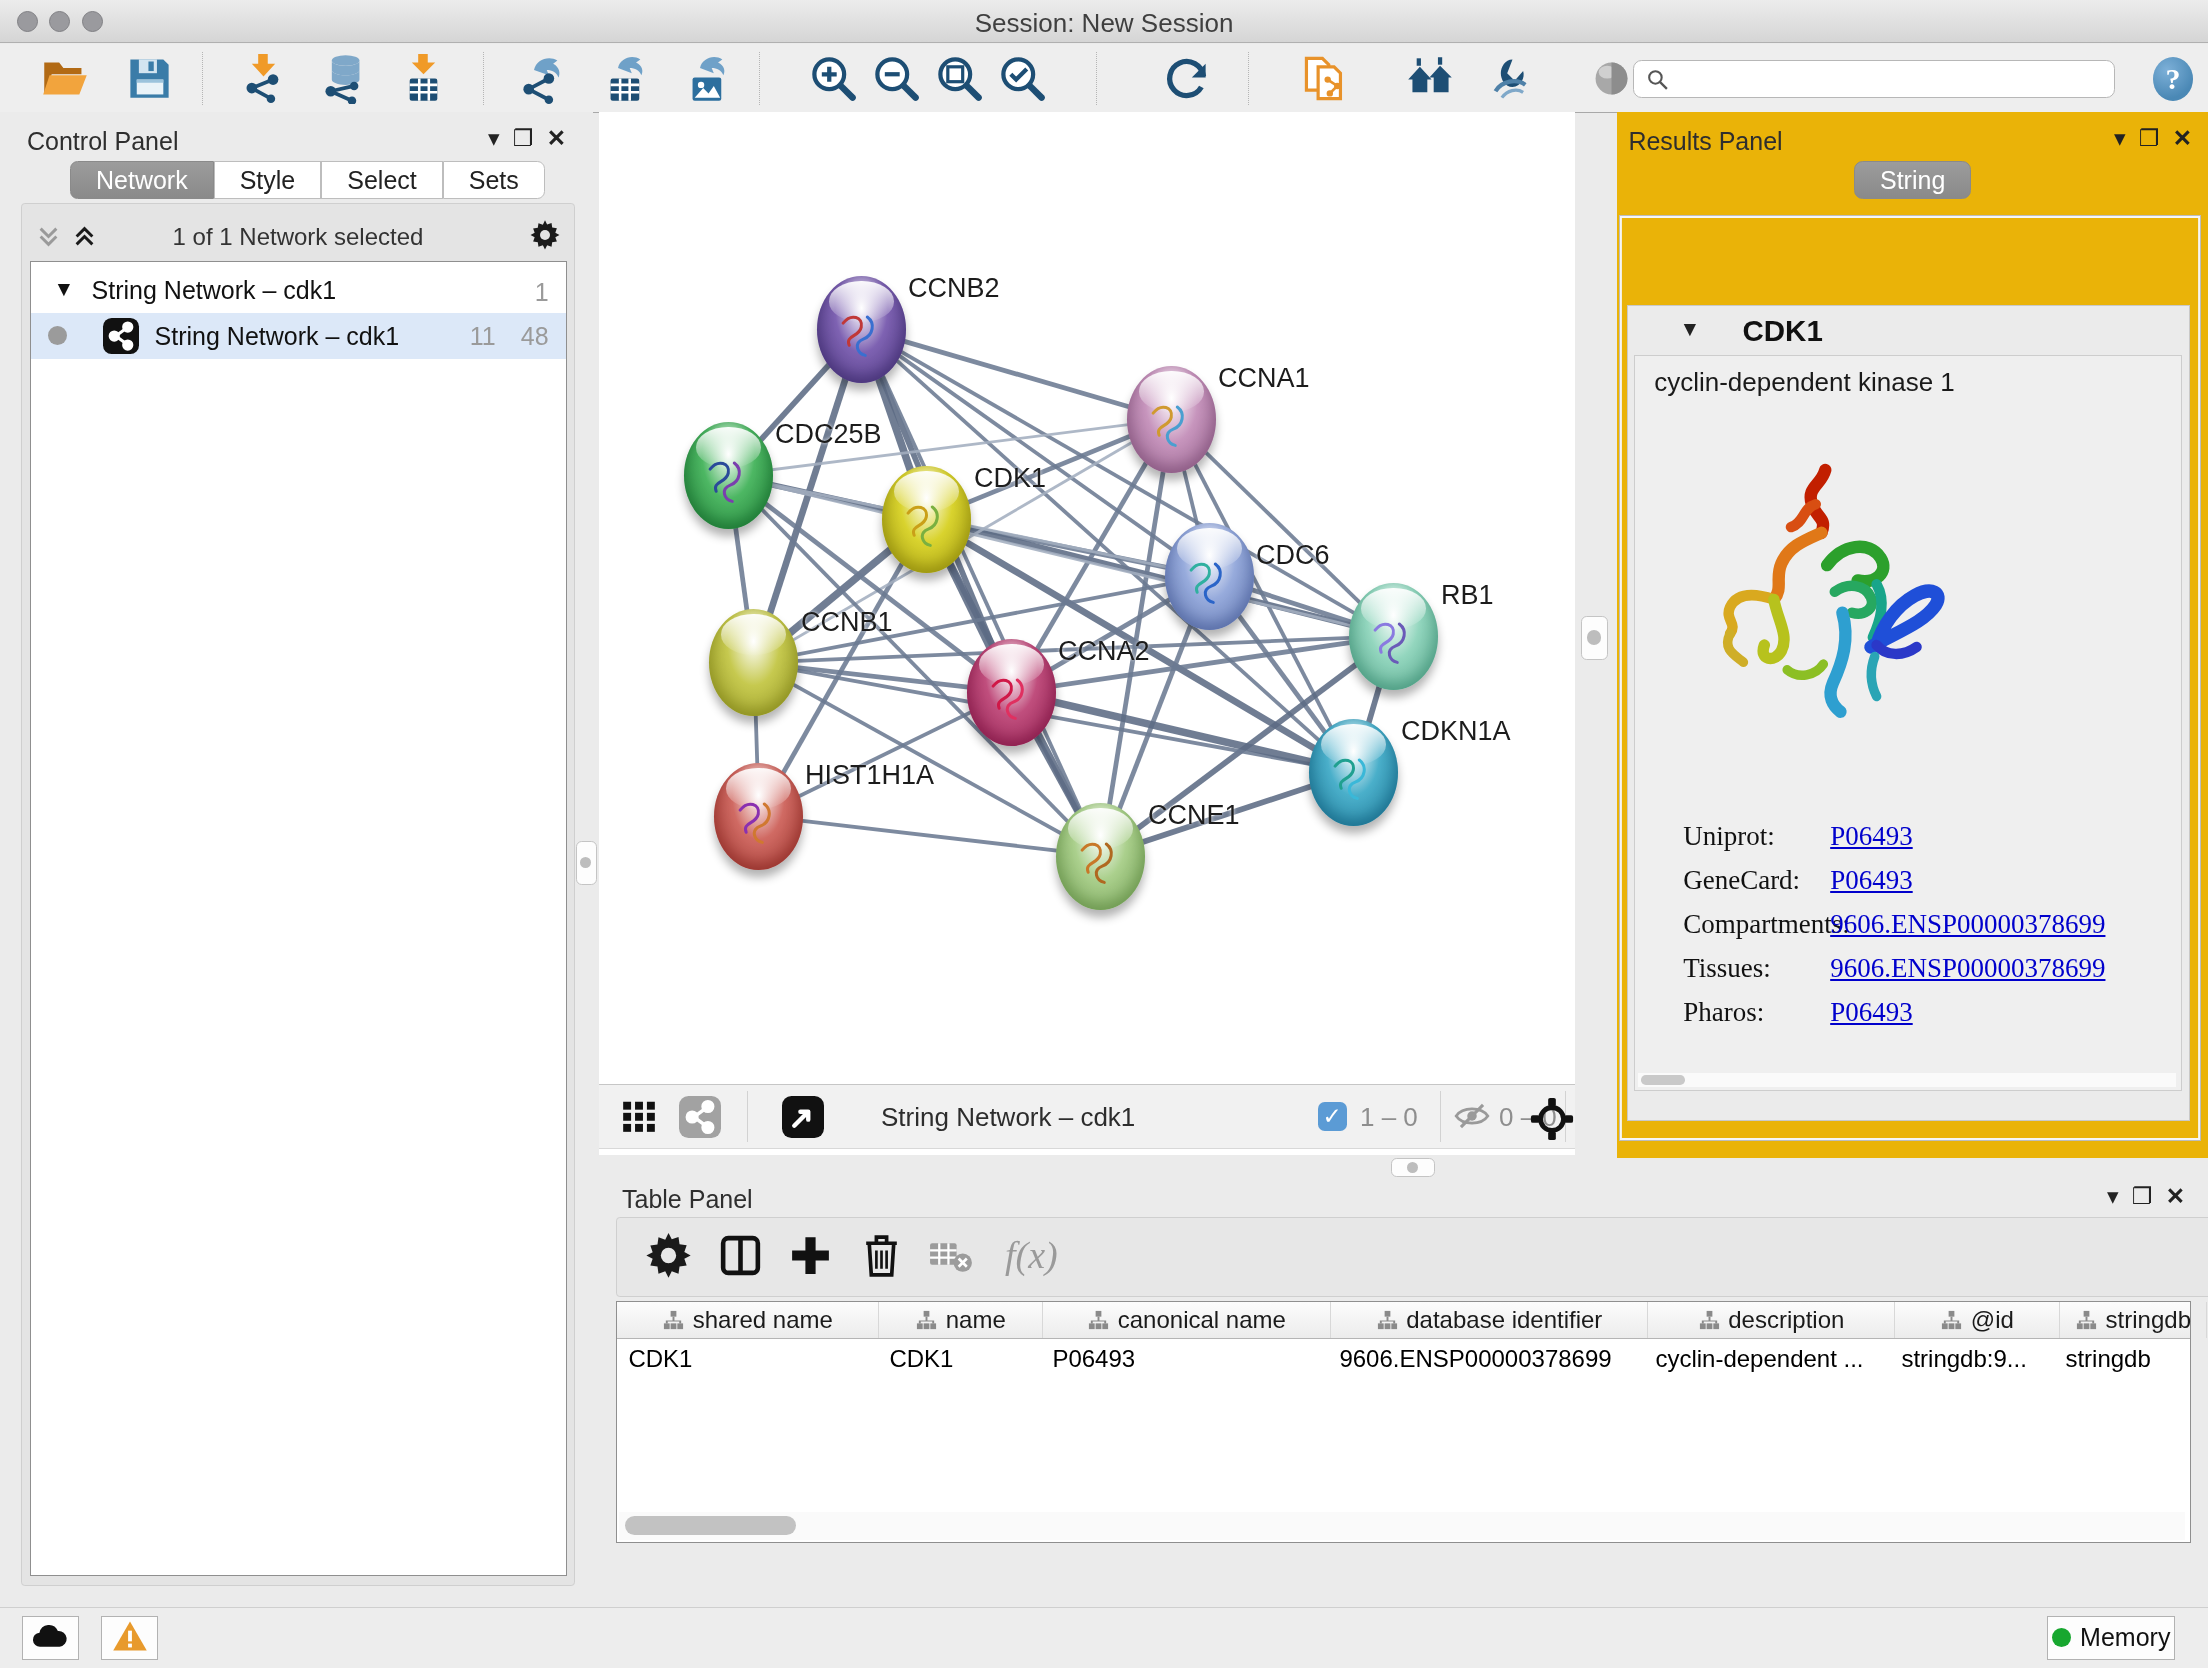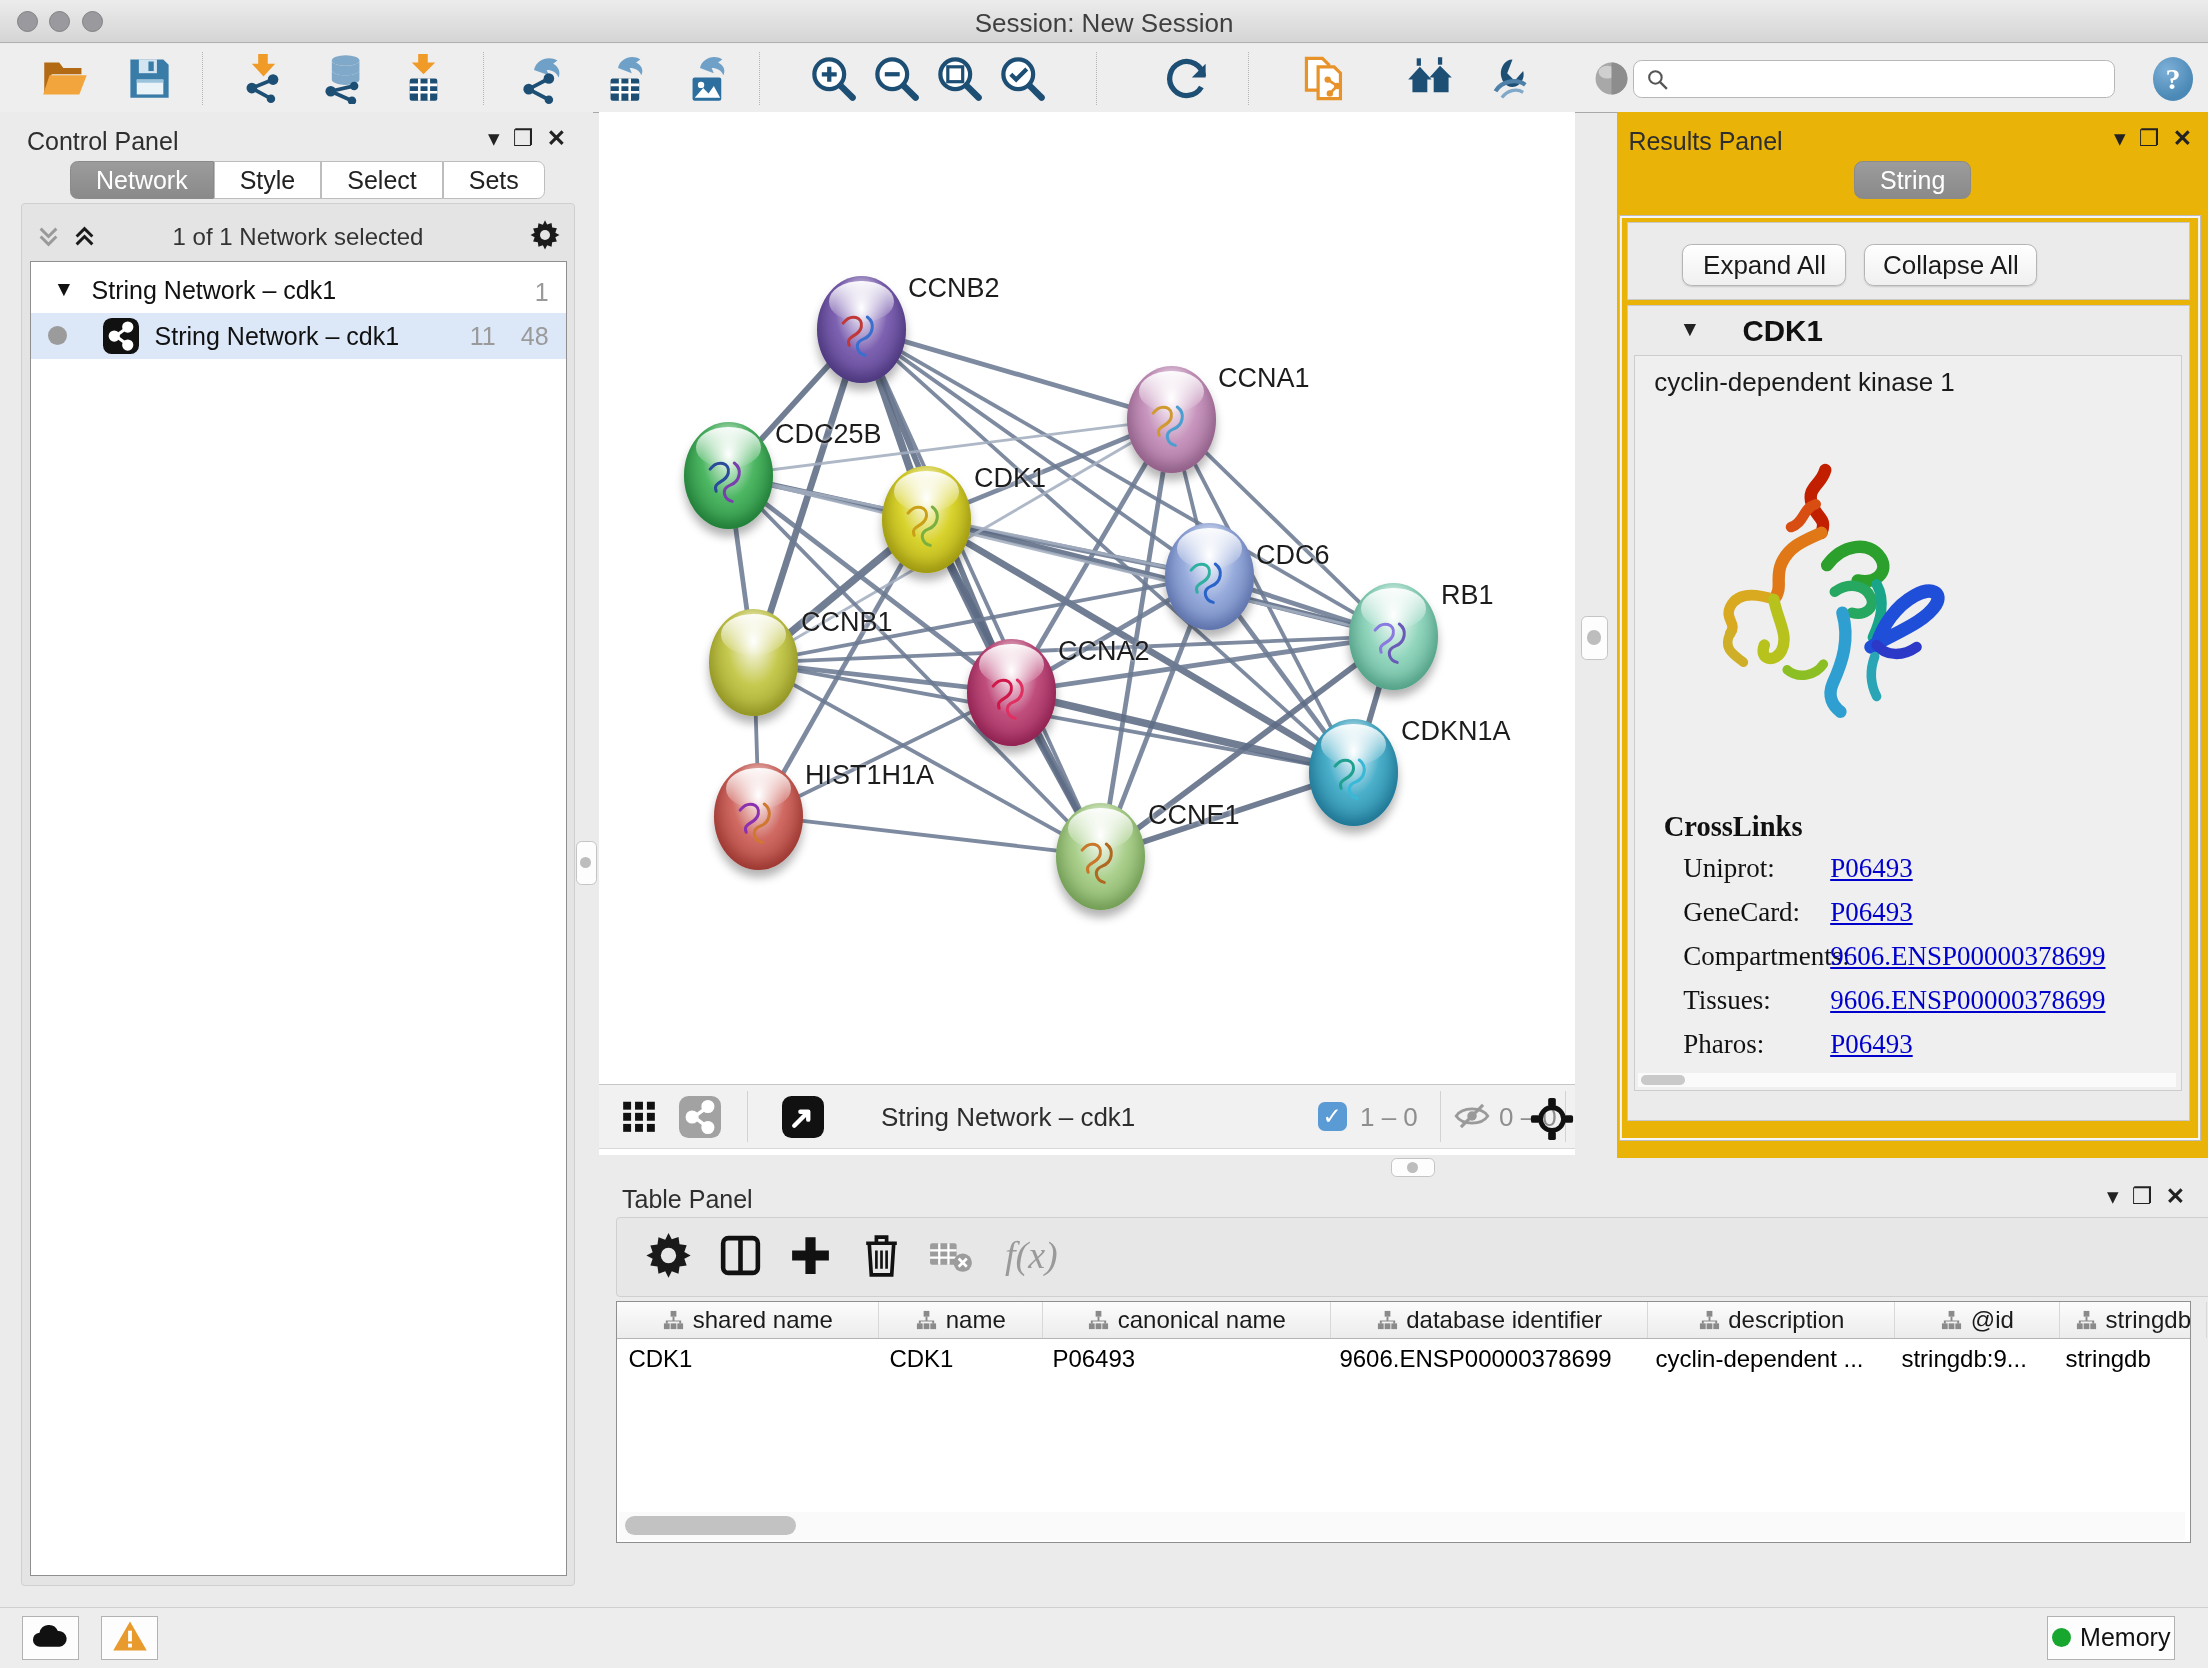--- a/index.html
+++ b/index.html
@@ -572,24 +572,20 @@
 
   <div id="results-panel" class="abs">
     <div class="panel-title" style="position:absolute;left:11.4px;top:15px">Results Panel</div>
     <div class="panel-ctrls" style="right:17px;top:15px">
       <span>▾</span>
       <span>❐</span>
       <span style="font-weight:bold">✕</span>
     </div>
     <span id="rp-tab" class="tab sel">String</span>
     <div id="rp-outer">
-      <div id="rp-box1">
-        <span class="rp-btn" style="left:54px;width:162px">Expand All</span>
-        <span class="rp-btn" style="left:236px;width:171px">Collapse All</span>
-      </div>
       <div id="rp-box2">
         <div id="rp-sec-head">
           <span style="position:absolute;left:51px;top:11.4px;font-size:21px">▼</span>
           <span id="rp-gene">CDK1</span>
         </div>
         <div id="rp-content">
           <div id="rp-desc">cyclin-dependent kinase 1</div>
           <svg id="protein-svg" width="314" height="333" viewBox="0 0 330 350">
             <g fill="none" stroke-linecap="round">
               <path d="M160 20c-4 16-20 18-14 36 5 15 16 14 10 30" stroke="#c21f00" stroke-width="13"></path>
@@ -602,21 +598,20 @@
               <path d="M162 120c16-22 44-26 56-8 10 16-6 28-24 24" stroke="#2ca02c" stroke-width="13"></path>
               <path d="M170 148c14-10 32-8 38 6 5 12-8 20-20 16" stroke="#27a860" stroke-width="11"></path>
               <path d="M214 140c10 18 4 38-4 56" stroke="#18a58a" stroke-width="11"></path>
               <path d="M178 170c8 28 0 52-10 74-6 14 0 24 8 30" stroke="#2e9fd0" stroke-width="13"></path>
               <path d="M208 206c28-16 56-26 68-44 8-13-4-20-22-10-20 11-34 32-40 52" stroke="#1f4fd8" stroke-width="14"></path>
               <path d="M214 204c10 12 28 12 42 2" stroke="#2b38c8" stroke-width="11"></path>
               <path d="M212 216c-6 16-4 30 2 42" stroke="#2aa5b5" stroke-width="10"></path>
             </g>
           </svg>
           <div id="crosslinks">
-            <div id="cl-head">CrossLinks</div>
             <div id="cl-rows">
                 <div class="cl-row">
                   <span class="cl-label">Uniprot:</span>
                   <a class="cl-value">P06493</a>
                 </div>
                 <div class="cl-row">
                   <span class="cl-label">GeneCard:</span>
                   <a class="cl-value">P06493</a>
                 </div>
                 <div class="cl-row">

